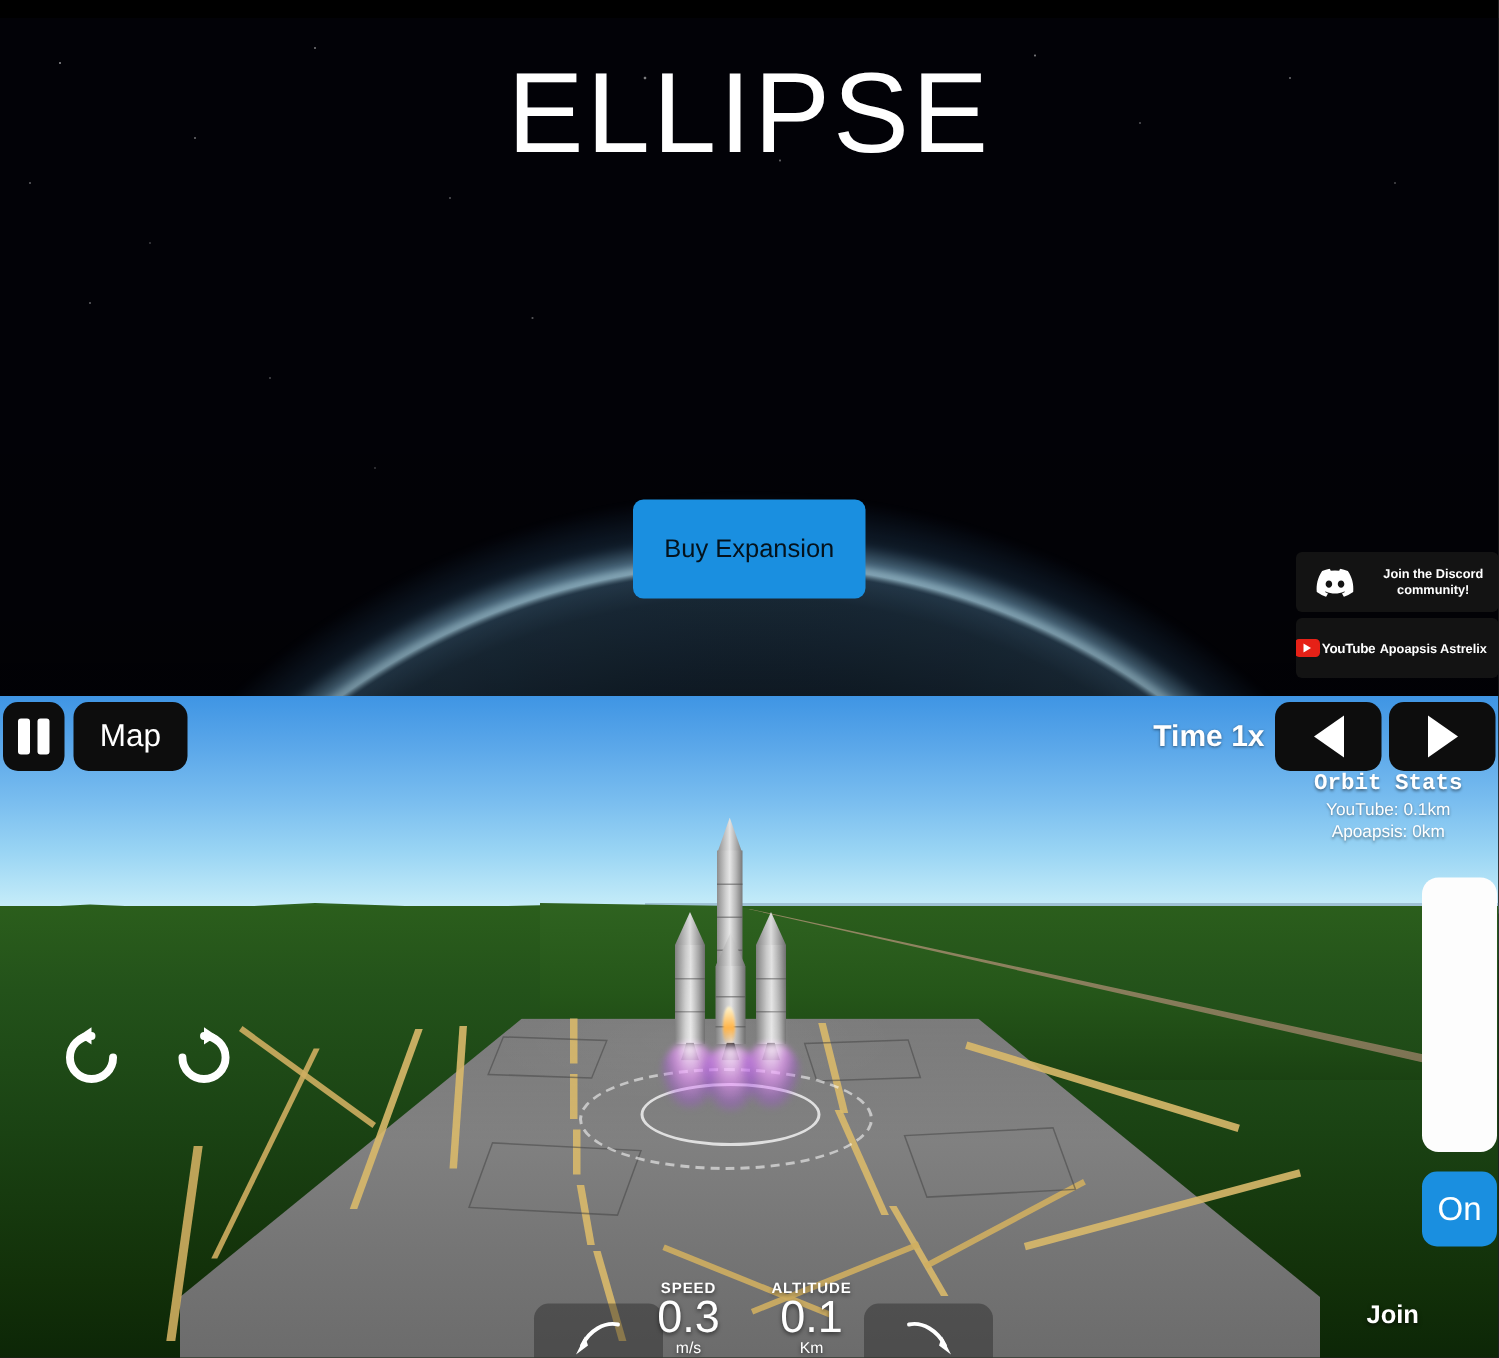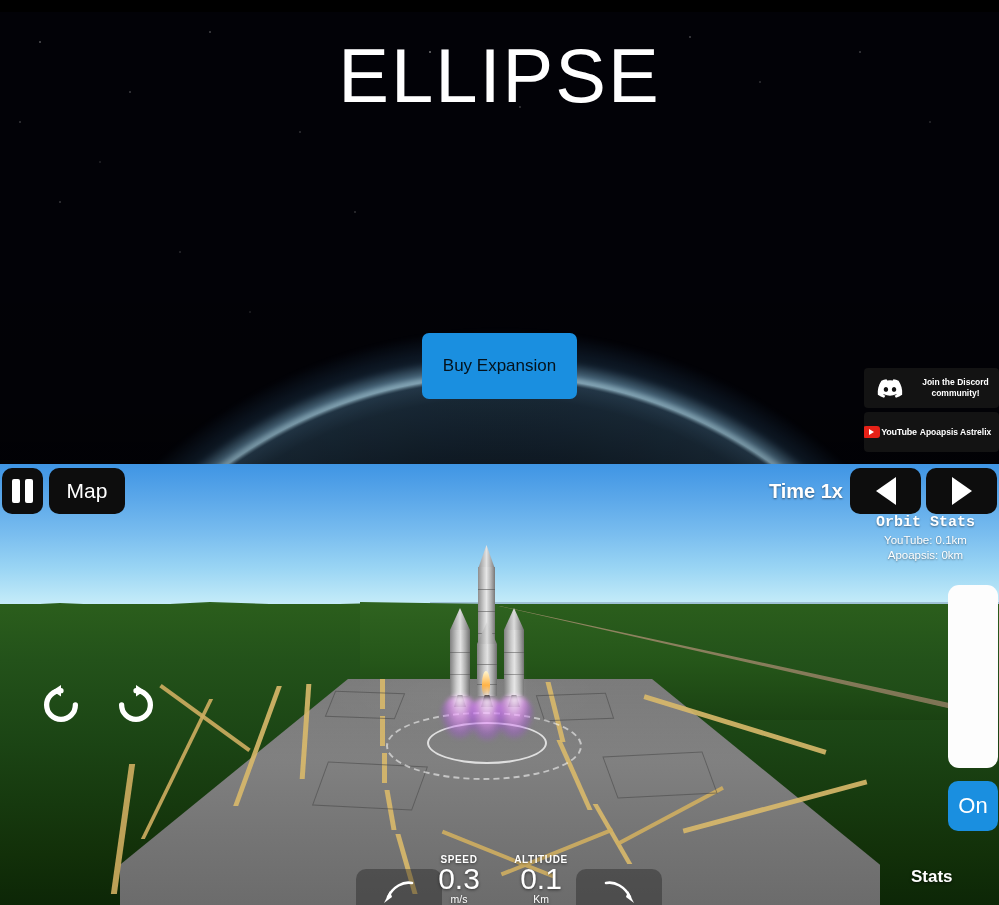--- a/index.html
+++ b/index.html
@@ -402,21 +402,21 @@
     </button>
 
     <div id="orbit-stats">
       <div class="title">Orbit Stats</div>
       <div class="row">YouTube: 0.1km</div>
       <div class="row">Apoapsis: 0km</div>
     </div>
 
     <div id="throttle-slider"></div>
     <button id="btn-engine-toggle">On</button>
-    <div id="stage-label">Stats</div>
+    <div id="stage-label">Join</div>
 
     <div class="rot-btn" id="rot-ccw">
       <svg viewBox="0 0 48 48" width="46" height="46" aria-hidden="true">
         <path d="M24 9 A15 15 0 1 0 39 24" fill="none" stroke="#fff" stroke-width="5.5" stroke-linecap="round"></path>
         <path d="M24 3 L24 15 L15 9 Z" fill="#fff"></path>
       </svg>
     </div>
     <div class="rot-btn" id="rot-cw">
       <svg viewBox="0 0 48 48" width="46" height="46" aria-hidden="true">
         <path d="M24 9 A15 15 0 1 1 9 24" fill="none" stroke="#fff" stroke-width="5.5" stroke-linecap="round"></path>

